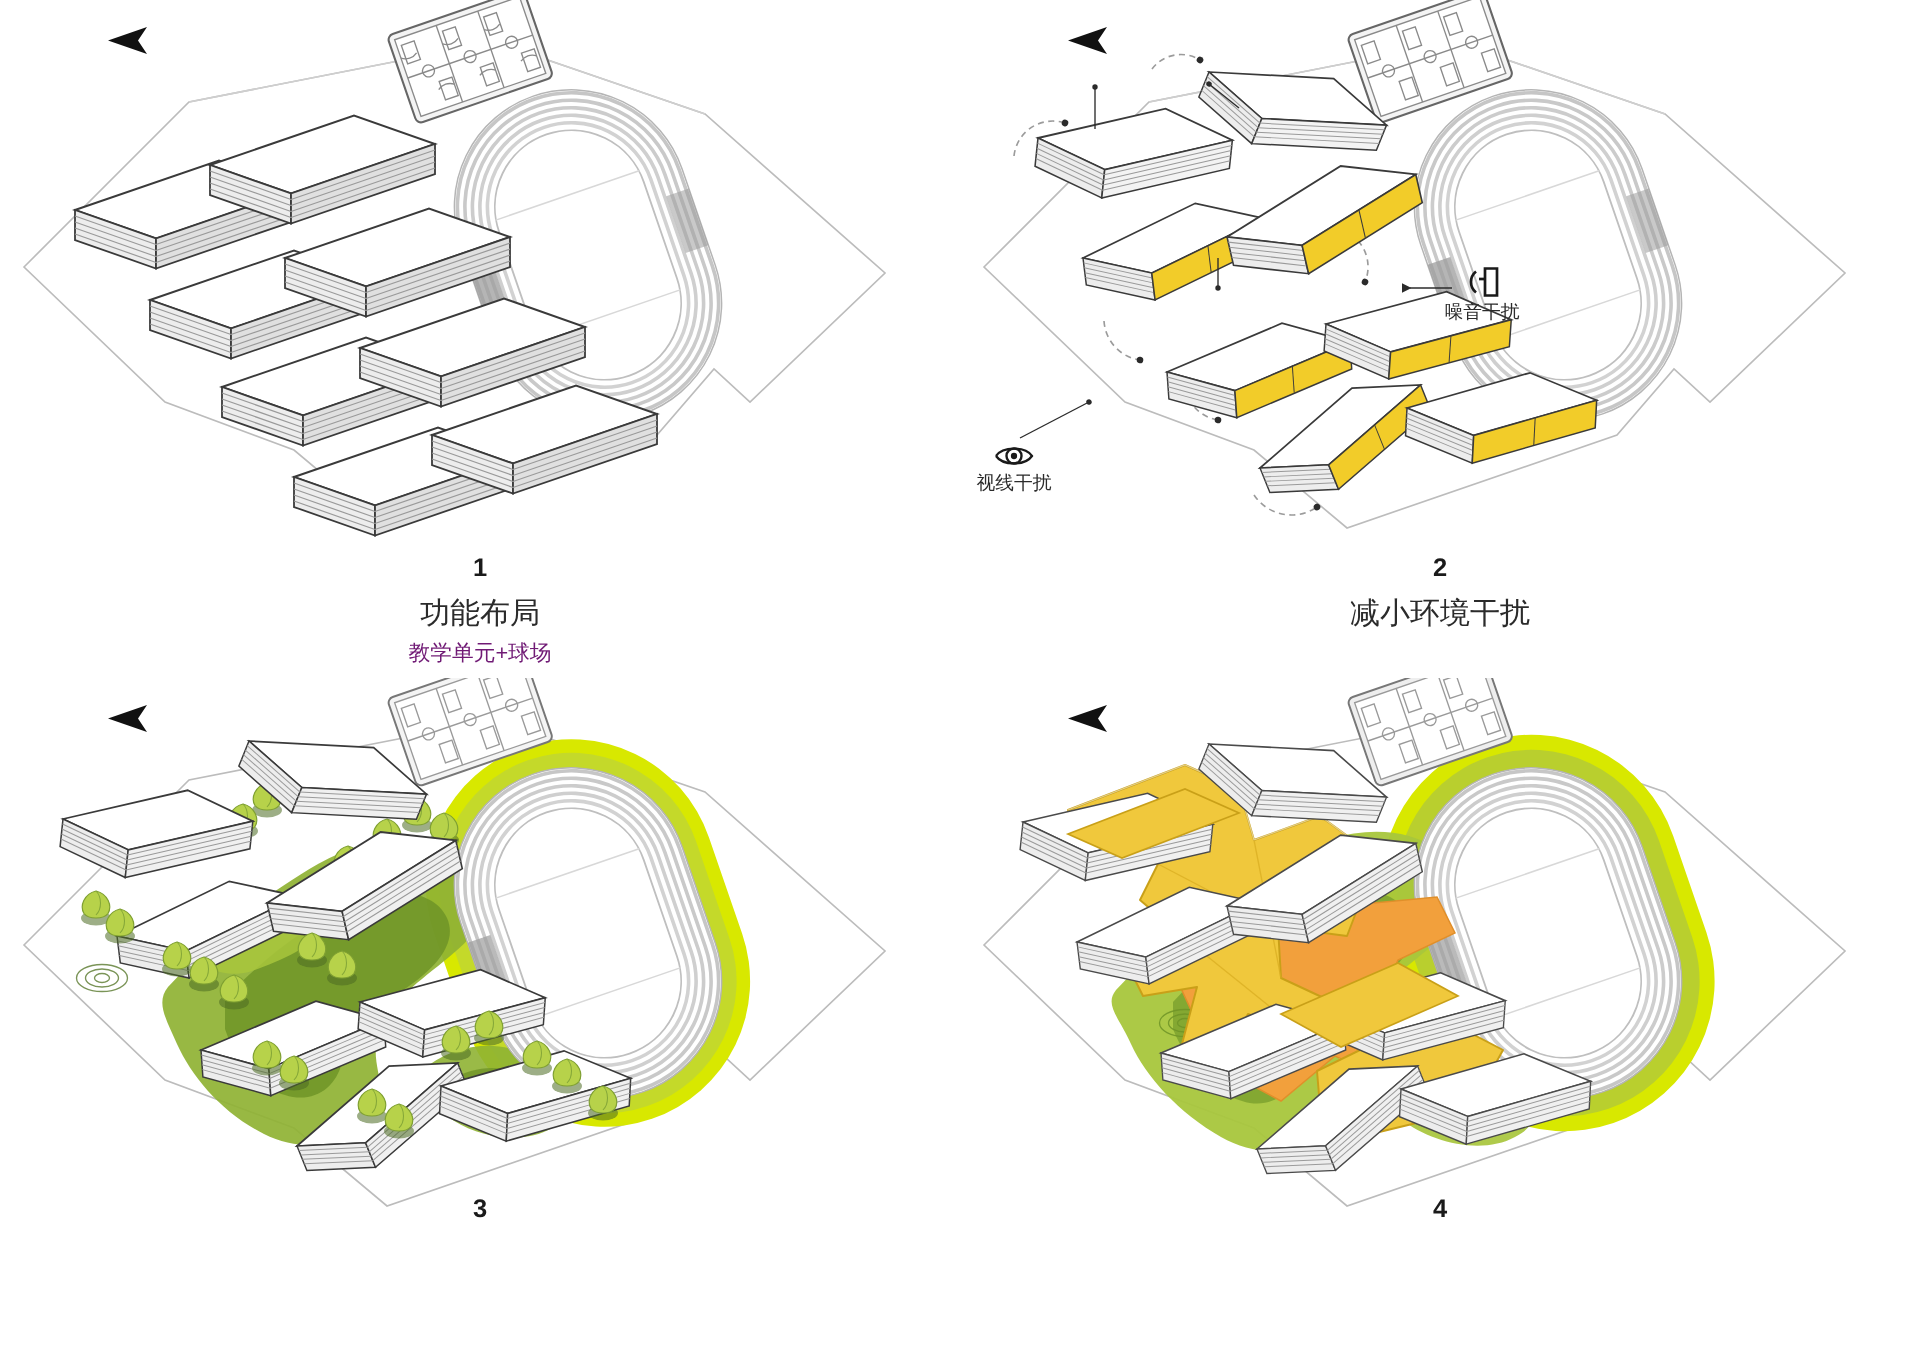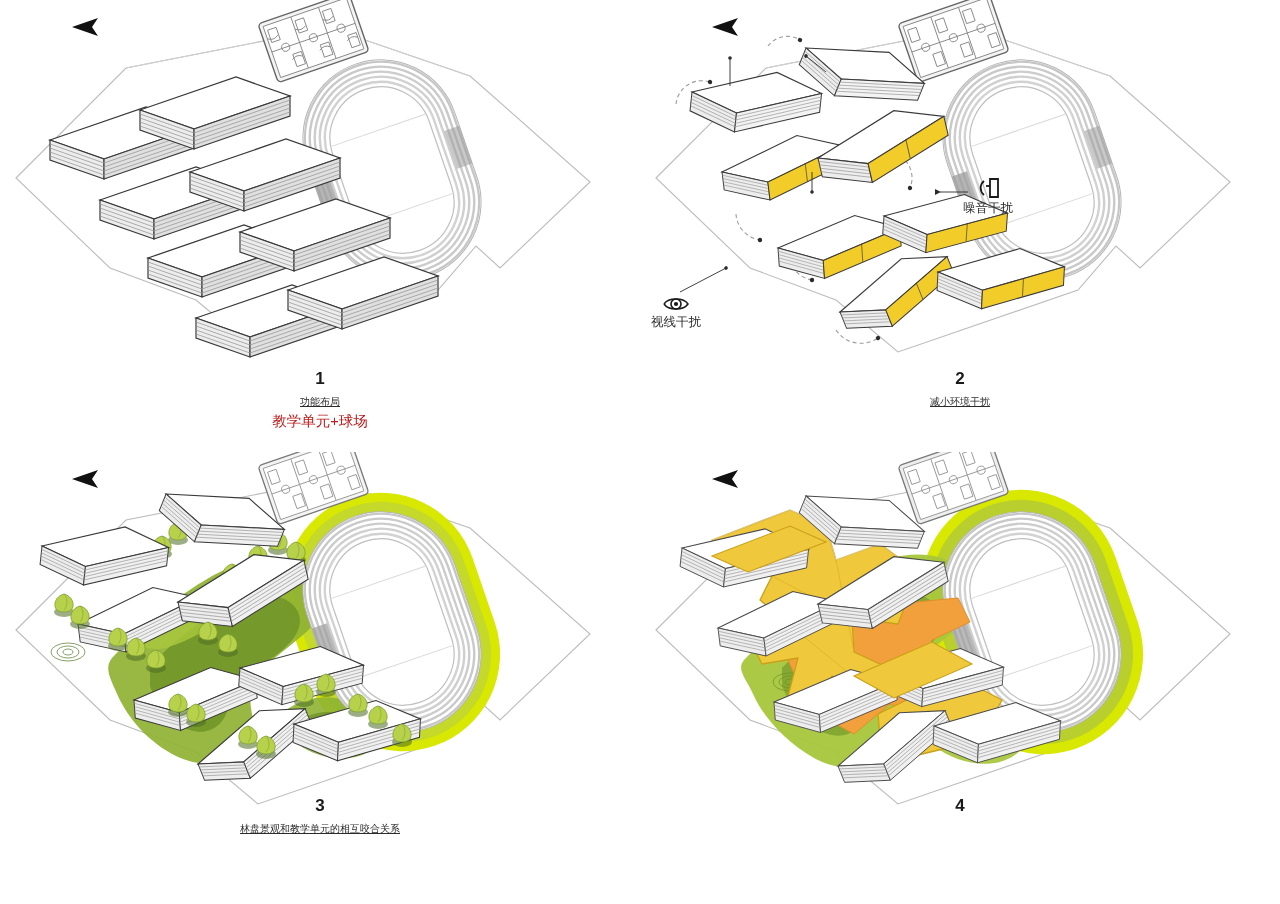--- a/index.html
+++ b/index.html
@@ -4,22 +4,22 @@
 <title>Architectural Concept Diagram</title>
 <style>
   html,body{margin:0;padding:0;background:#ffffff;}
   body{width:1280px;height:904px;font-family:"Liberation Sans","DejaVu Sans",sans-serif;color:#333;overflow:hidden;}
   #board{position:relative;width:1280px;height:904px;background:#fff;}
   .panel{position:absolute;width:640px;height:452px;}
   .stage{position:absolute;left:0;top:0;width:640px;height:380px;}
   .stage svg{display:block;width:640px;height:380px;}
   .caption{position:absolute;left:0;width:640px;text-align:center;}
   .cap-num{font-size:17px;font-weight:bold;color:#1a1a1a;letter-spacing:0;line-height:1;}
-  .cap-l1{font-size:10px;color:#2b2b2b;line-height:1.55;margin-top:7px;text-decoration:underline;}
-  .cap-l2{font-size:14.5px;color:#b91c1c;line-height:1.55;}
+  .cap-l1{font-size:20px;color:#2b2b2b;line-height:1.55;margin-top:7px;}
+  .cap-l2{font-size:14.5px;color:#701a75;line-height:1.55;}
   .p1{left:0;top:0;}
   .p2{left:640px;top:0;}
   .p3{left:0px;top:452px;}
   .p4{left:640px;top:452px;}
   .p1 .caption,.p2 .caption{top:370px;}
   .p3 .caption,.p4 .caption{top:345px;}
 </style>
 </head>
 <body>
 
@@ -419,21 +419,20 @@
             <use href="#tree3" x="304" y="248"></use>
           <use href="#tree3" x="326" y="238"></use>
             <use href="#tree3" x="358" y="258"></use>
           <use href="#tree3" x="378" y="270"></use>
             <use href="#tree3" x="402" y="288"></use>
         </g>
       </svg>
     </div>
     <div class="caption">
       <div class="cap-num">3</div>
-      <div class="cap-l1">林盘景观和教学单元的相互咬合关系</div>
     </div>
   </div>
 
   <div class="panel p4">
     <div class="stage">
       <svg viewBox="0 0 640 380" xmlns="http://www.w3.org/2000/svg">
         <defs>
           <g id="blk4">
             <polygon points="0,0 96,-33 150,-14 54,19" fill="#ffffff" stroke="#4a4a4a" stroke-width="1.3"></polygon>
             <polygon points="0,0 54,19 54,41 0,22" fill="#ededed" stroke="#4a4a4a" stroke-width="1.1"></polygon>

